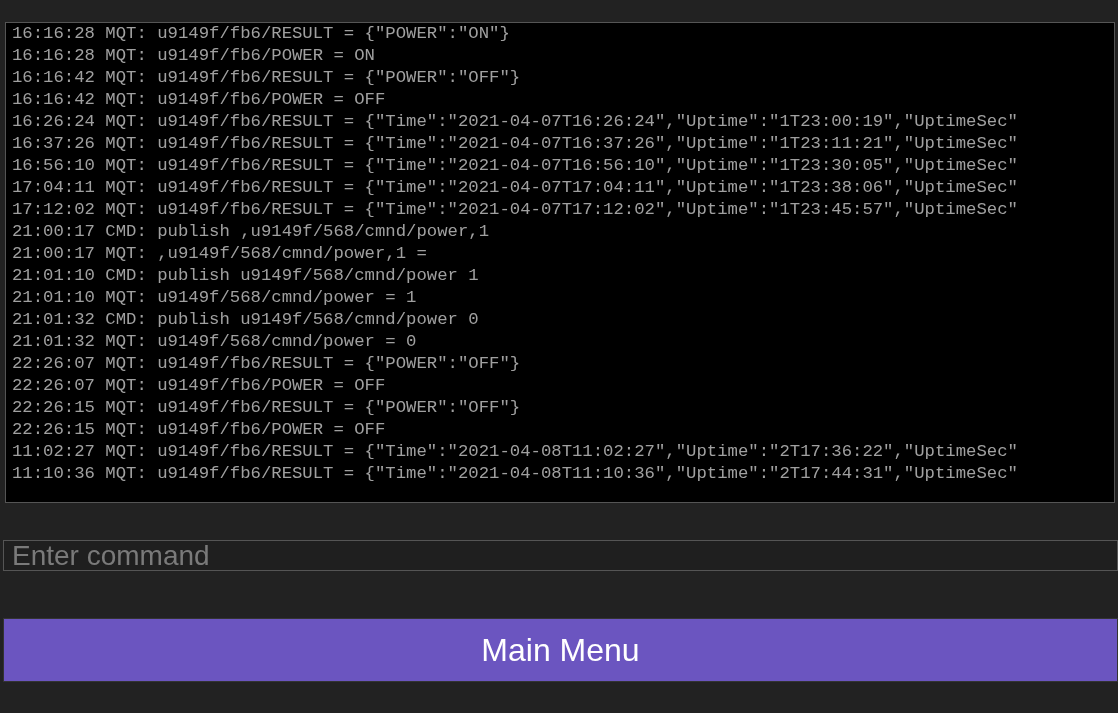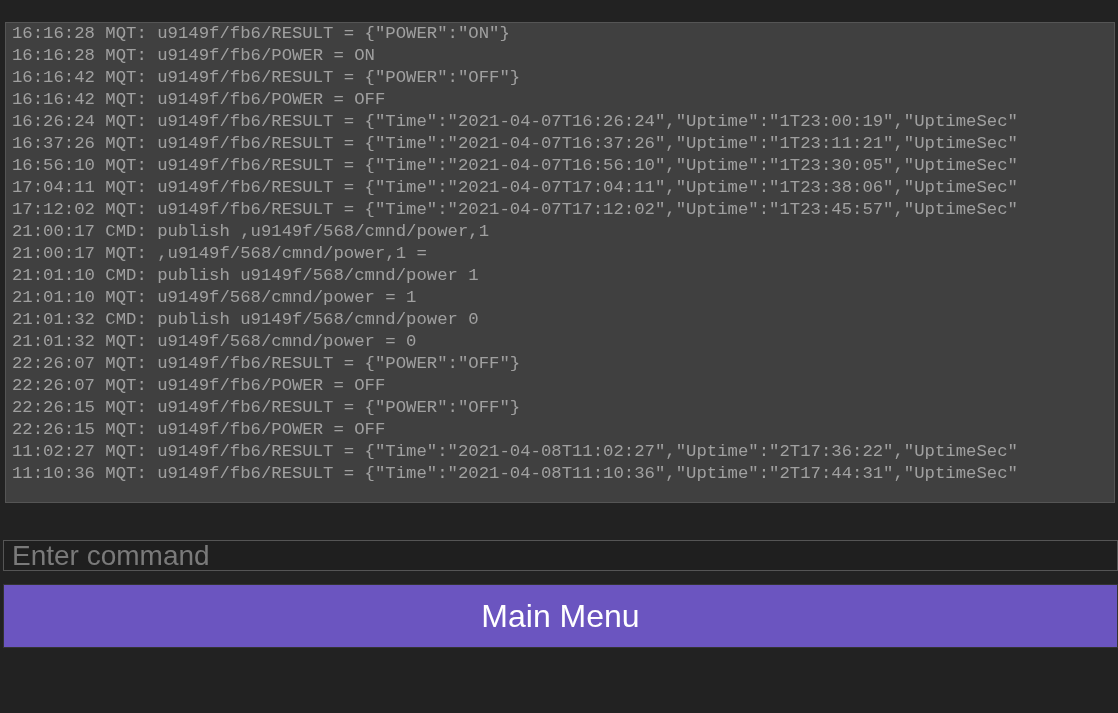--- a/index.html
+++ b/index.html
@@ -19,21 +19,21 @@
     bottom: 210px;
     background: #222222;
   }
   .console {
     position: absolute;
     left: 2px;
     top: 22px;
     right: 0;
     bottom: 0;
     border: 1px solid #555555;
-    background: #404040;
+    background: #000000;
     overflow-x: scroll;
     overflow-y: hidden;
   }
   .console-inner {
     white-space: nowrap;
     font-family: "Courier New", Courier, monospace;
     font-size: 17.3px;
     line-height: 22px;
     color: #a0a0a0;
     padding: 0 6px;
@@ -59,21 +59,21 @@
     padding: 4px 8px;
     outline: none;
   }
   .command-input::placeholder {
     color: #7a7a7a;
   }
   .main-menu-wrap {
     position: absolute;
     left: 3px;
     right: 0;
-    top: 584px;
+    top: 618px;
     border-radius: 14px;
   }
   .main-menu {
     box-sizing: border-box;
     width: 100%;
     height: 64px;
     background: #6b55c0;
     border: 1px solid #333333;
     color: #ffffff;
     font-size: 32px;

